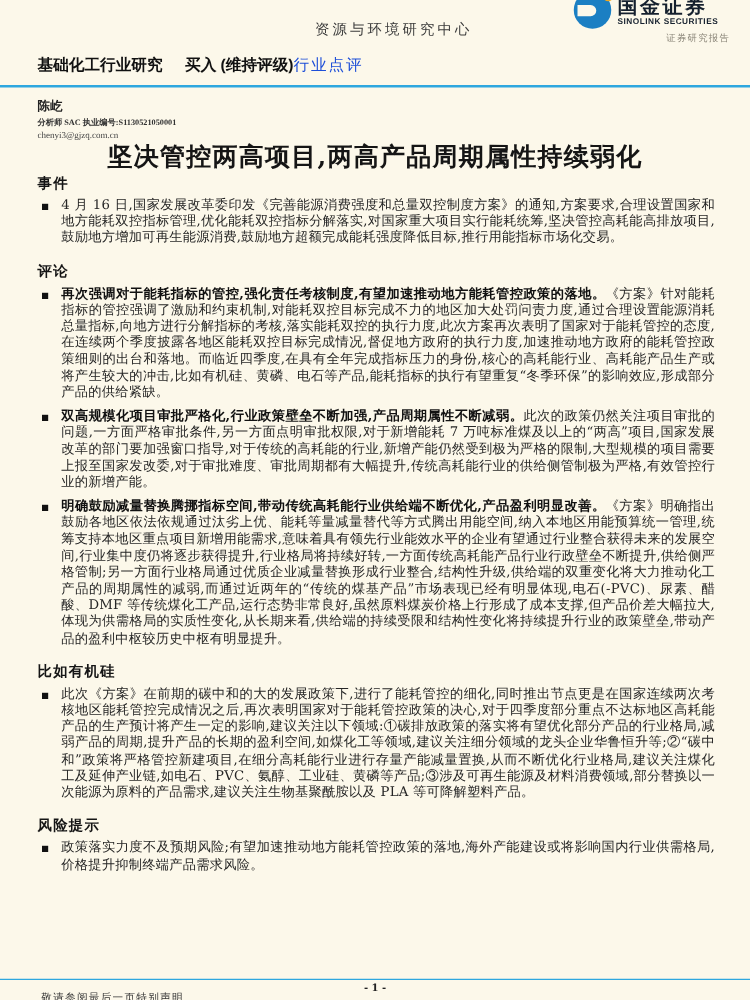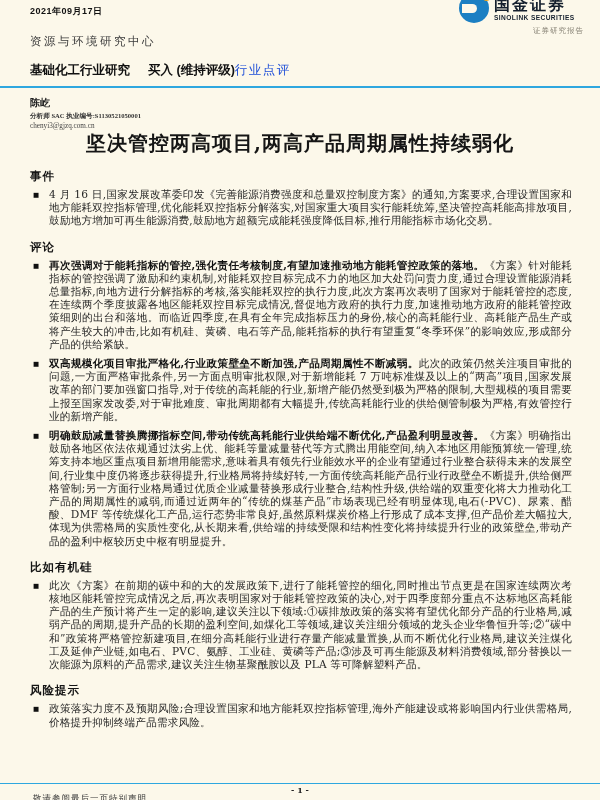--- a/index.html
+++ b/index.html
@@ -13,39 +13,39 @@
     font-weight:bold;font-size:9px;letter-spacing:.5px;color:#111;}
   .logo{position:absolute;top:-7px;right:16px;width:125px;}
   .logo-row{display:flex;align-items:center;gap:5px;}
   .logo-mark{position:relative;width:30px;height:30px;border-radius:50%;background:#1b7fc3;flex:0 0 auto;}
   .logo-mark::before{content:'';position:absolute;left:3px;top:11px;width:15px;height:9px;background:#fcf8ea;border-radius:0 5px 5px 0;}
   .logo-mark::after{content:'';position:absolute;right:-2px;top:-1px;width:9px;height:9px;border-radius:50%;background:#f3a71c;}
   .logo-names{display:flex;flex-direction:column;}
   .logo-cn{font-size:16px;font-weight:bold;color:#15202e;letter-spacing:2px;line-height:18px;white-space:nowrap;}
   .logo-en{font-family:"Liberation Sans",sans-serif;font-size:6.6px;font-weight:bold;color:#15202e;letter-spacing:.4px;white-space:nowrap;}
   .logo-tag{margin-top:3px;text-align:right;font-size:7.5px;color:#8a8578;letter-spacing:1px;}
-  .department{margin:16px 0 0 30px;font-size:11.5px;letter-spacing:2.5px;color:#3a3a3a;}
+  .department{margin:16px 0 0 30px;font-size:11.5px;letter-spacing:2.5px;color:#3a3a3a;text-align:center;}
   .rating-row{display:flex;align-items:flex-end;margin:13px 30px 0 30px;}
   .rating-left{font-family:"Liberation Sans",sans-serif;font-weight:bold;font-size:12.5px;color:#111;}
   .rating-left .gap{display:inline-block;width:18px;}
   .report-type{font-size:12.5px;letter-spacing:1.5px;color:#1d4ed8;}
   .rule-top{margin-top:7px;height:2px;background:#2ea7df;}
   
   .analysts{display:flex;margin:8px 0 0 30px;gap:0;font-family:Liberation Serif, serif;}
   .analyst{width:119px;}
   .analyst .name{font-size:10px;font-weight:bold;color:#222;}
   .analyst .cert{margin-top:2px;font-size:6.6px;font-weight:bold;color:#333;white-space:nowrap;}
   .analyst .email{margin-top:1px;font-size:7.2px;color:#444;}
   
   .main-title{text-align:center;font-size:20px;font-weight:bold;
     letter-spacing:1px;color:#151515;}
   
   .section-heading{margin:12px 0 3px 30px;font-size:11.5px;font-weight:bold;
     letter-spacing:1px;color:#151515;}
-  .section-heading.first{margin-top:12px;}
+  .section-heading.first{margin-top:0;}
   .bullet{display:flex;margin:4px 28px 0 33px;}
   .bullet + .bullet{margin-top:6px;}
   .bullet .marker{flex:0 0 16px;font-size:6.5px;padding-top:3px;color:#111;}
   .bullet .body{flex:1;font-size:10.6px;line-height:13.2px;letter-spacing:.2px;
     text-align:justify;color:#262626;}
   .bullet .lead{font-weight:bold;color:#111;}
   
   .footer-rule{position:absolute;left:0;right:0;bottom:16px;height:1.5px;background:#2ea7df;}
   .page-num{position:absolute;left:0;right:0;bottom:5px;text-align:center;
     font-size:8px;font-weight:bold;color:#222;}
@@ -61,21 +61,20 @@
     <div class="logo-row">
       <div class="logo-mark"></div>
       <div class="logo-names">
         <span class="logo-cn">国金证券</span>
         <span class="logo-en">SINOLINK SECURITIES</span>
       </div>
     </div>
     <div class="logo-tag">证券研究报告</div>
   </div>
 
-  <div class="date">2021年09月17日</div>
 
   <div class="department">资源与环境研究中心</div>
 
   <div class="rating-row">
     <div class="rating-left">
       <span>基础化工行业研究</span><span class="gap"></span><span>买入 (维持评级)</span>
     </div>
     <div class="report-type">行业点评</div>
   </div>
 
@@ -113,20 +112,20 @@
 
   <div class="section-heading">比如有机硅</div>
   <div class="bullet">
     <span class="marker">■</span>
     <span class="body"><span class="lead"></span><span>此次《方案》在前期的碳中和的大的发展政策下,进行了能耗管控的细化,同时推出节点更是在国家连续两次考核地区能耗管控完成情况之后,再次表明国家对于能耗管控政策的决心,对于四季度部分重点不达标地区高耗能产品的生产预计将产生一定的影响,建议关注以下领域:①碳排放政策的落实将有望优化部分产品的行业格局,减弱产品的周期,提升产品的长期的盈利空间,如煤化工等领域,建议关注细分领域的龙头企业华鲁恒升等;②“碳中和”政策将严格管控新建项目,在细分高耗能行业进行存量产能减量置换,从而不断优化行业格局,建议关注煤化工及延伸产业链,如电石、PVC、氨醇、工业硅、黄磷等产品;③涉及可再生能源及材料消费领域,部分替换以一次能源为原料的产品需求,建议关注生物基聚酰胺以及 PLA 等可降解塑料产品。</span></span>
   </div>
 
   <div class="section-heading">风险提示</div>
   <div class="bullet">
     <span class="marker">■</span>
-    <span class="body"><span class="lead"></span><span>政策落实力度不及预期风险;合理设置国家和地方能耗双控指标管理,海外产能建设或将影响国内行业供需格局,价格提升抑制终端产品需求风险。</span></span>
+    <span class="body"><span class="lead"></span><span>政策落实力度不及预期风险;有望加速推动地方能耗管控政策的落地,海外产能建设或将影响国内行业供需格局,价格提升抑制终端产品需求风险。</span></span>
   </div>
 
   <div class="footer-rule"></div>
   <div class="page-num">- 1 -</div>
   <div class="disclaimer">敬请参阅最后一页特别声明</div>
 
 </div>
 
 </body></html>

